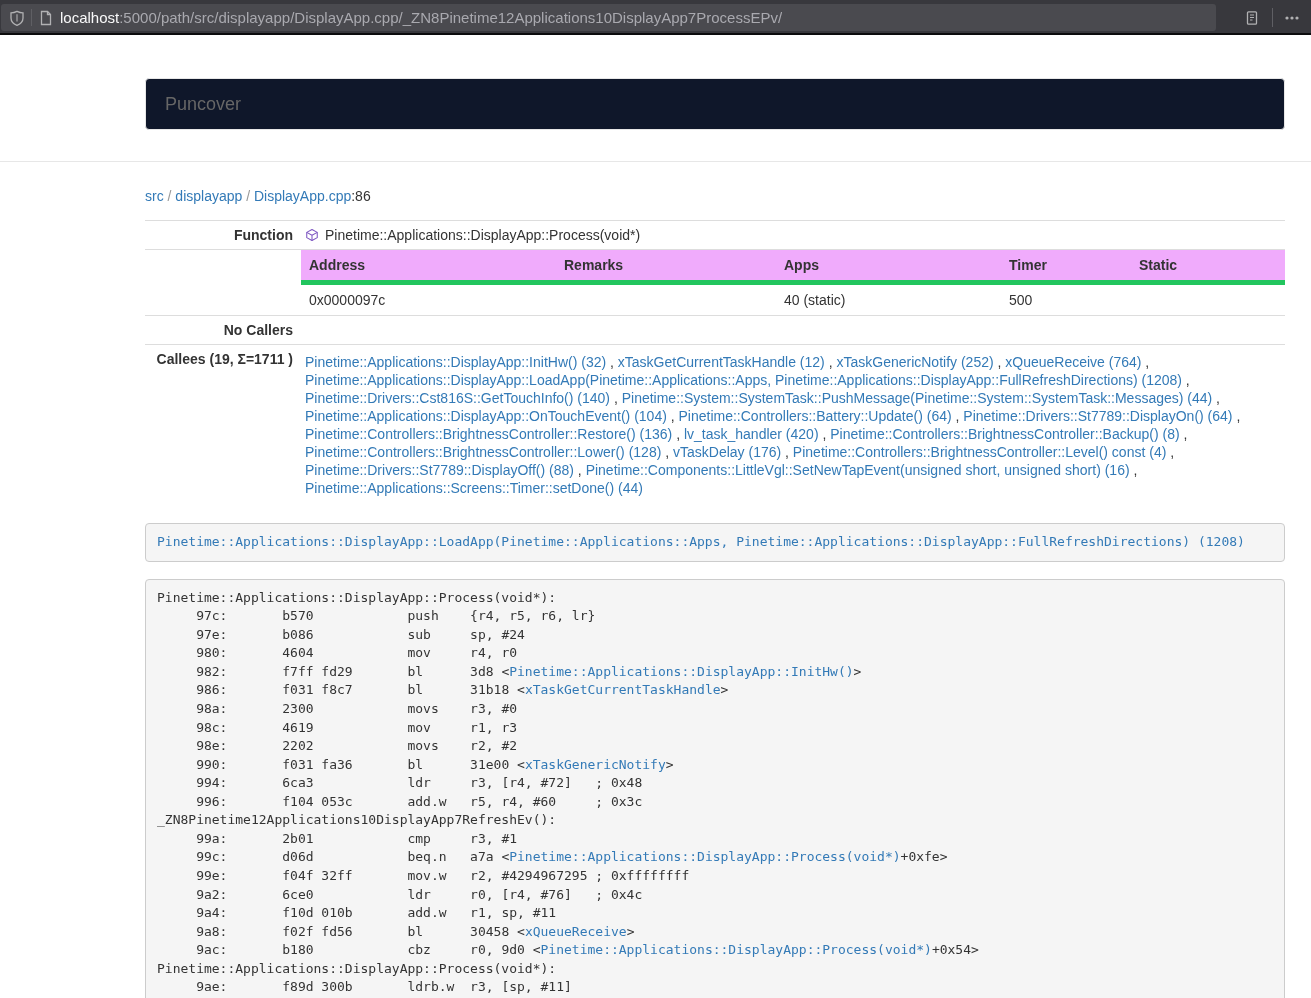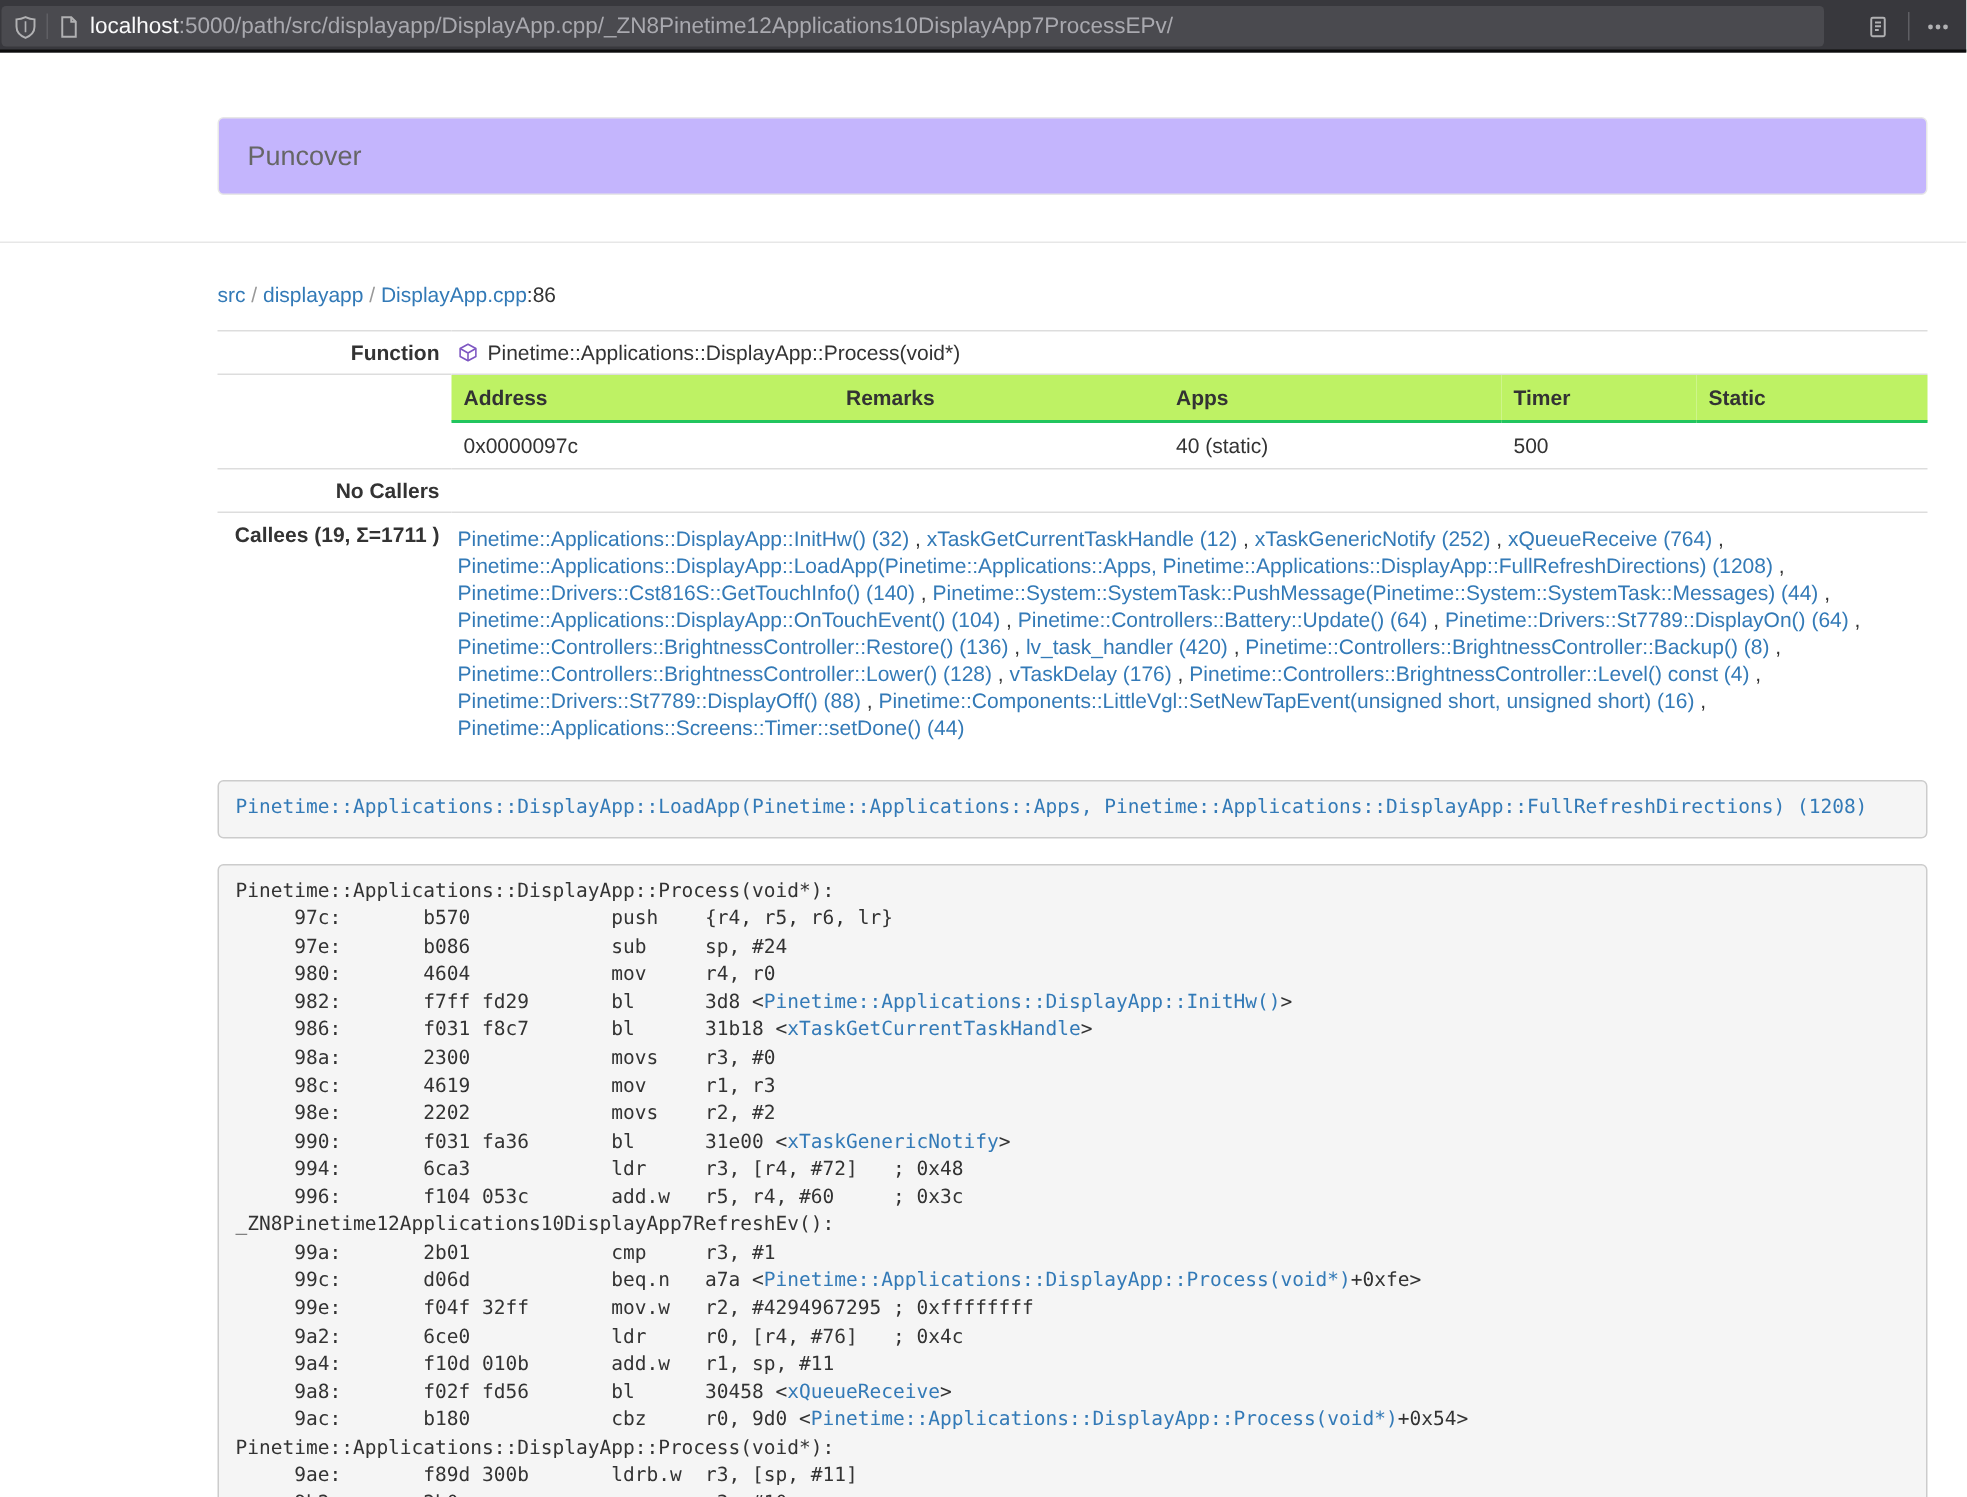--- a/index.html
+++ b/index.html
@@ -18,37 +18,37 @@
   .chrome-btn { position:absolute; top:4px; width:30px; height:27px; display:flex;
                 align-items:center; justify-content:center; background:transparent; border:none; }
   .reader-btn { left:1237px; }
   .chrome-vsep { position:absolute; left:1272px; top:8px; width:1px; height:19px; background:#5f5f64; }
   .menu-btn { left:1277px; }
   .cicon { flex:0 0 auto; }
 
   
   .page { padding-top:43px; }
   .container { margin-left:145px; width:1140px; }
-  .brandbar { height:52px; background:#c4b5fd; border:1px solid #e7e7e7; border-radius:4px;
+  .brandbar { height:52px; background:#0f172a; border:1px solid #e7e7e7; border-radius:4px;
               display:flex; align-items:center; padding-left:19px; }
   .brand { font-size:18px; color:#666; }
   hr.full { border:none; border-top:1px solid #e7e7e7; margin:31px 0 0 0; }
   .breadcrumb { margin-top:24px; line-height:20px; }
   .breadcrumb .bsep { color:#999; }
 
   table.info { width:100%; border-collapse:collapse; margin-top:14px; }
   table.info > tbody > tr > th { width:156px; text-align:right; vertical-align:top;
        padding:5px 8px; border-top:1px solid #ddd; font-weight:bold; line-height:18px; }
   table.info > tbody > tr > td { vertical-align:top; padding:5px 8px 5px 4px;
        border-top:1px solid #ddd; line-height:18px; }
   table.info > tbody > tr > td.no-pad { padding:0; }
 
   table.inner { width:100%; border-collapse:collapse; }
   table.inner th { text-align:left; font-weight:bold; padding:6px 8px; line-height:18px;
-                   background:#bef264; border-bottom:2px solid #22c55e; }
+                   background:#f0abfc; border-bottom:5px solid #22c55e; }
   table.inner td { padding:6px 8px; line-height:18px; }
 
   td.callees { line-height:20px; padding:8px 8px 6px 4px !important; }
 
   pre { background:#f5f5f5; border:1px solid #ccc; border-radius:4px; padding:9px 11px;
         font-family:"DejaVu Sans Mono", monospace; font-size:13px; line-height:1.4286;
         color:#333; tab-size:8; -moz-tab-size:8; white-space:pre; overflow:hidden; }
   .snippet { margin-top:20px; }
   .listing { margin-top:17px; }
 

